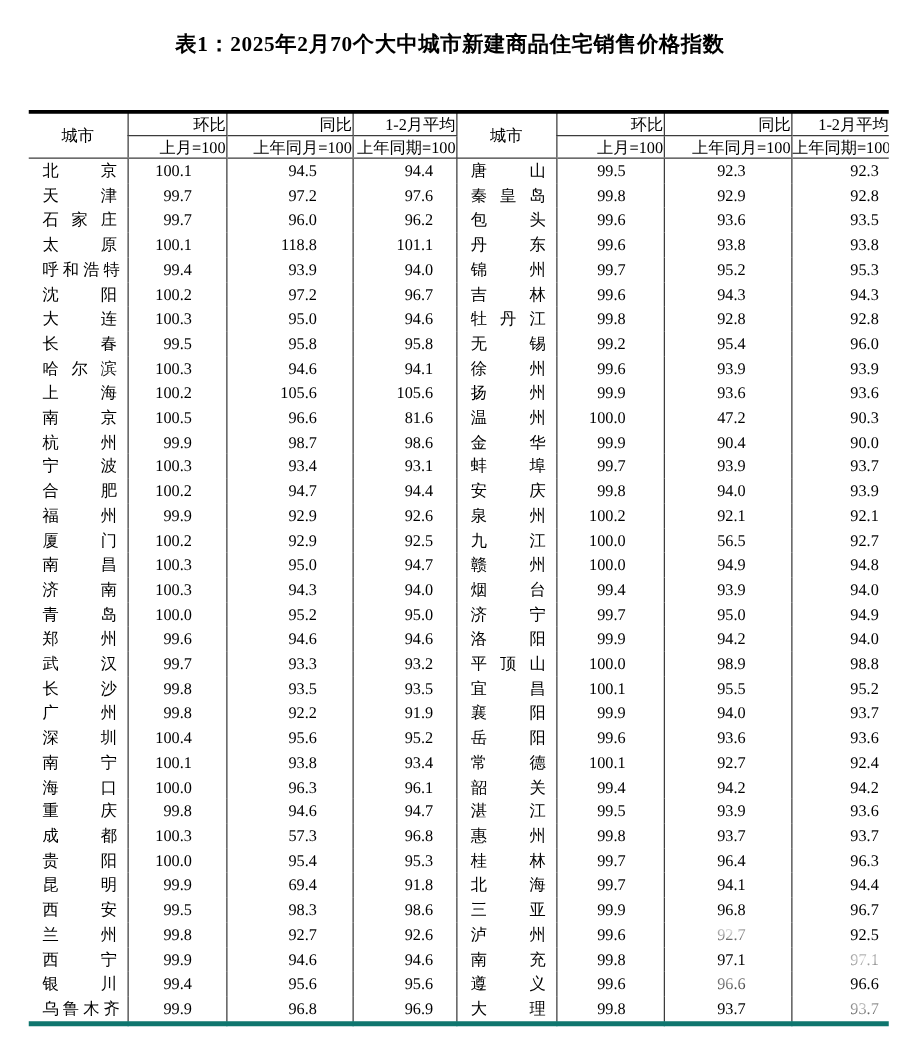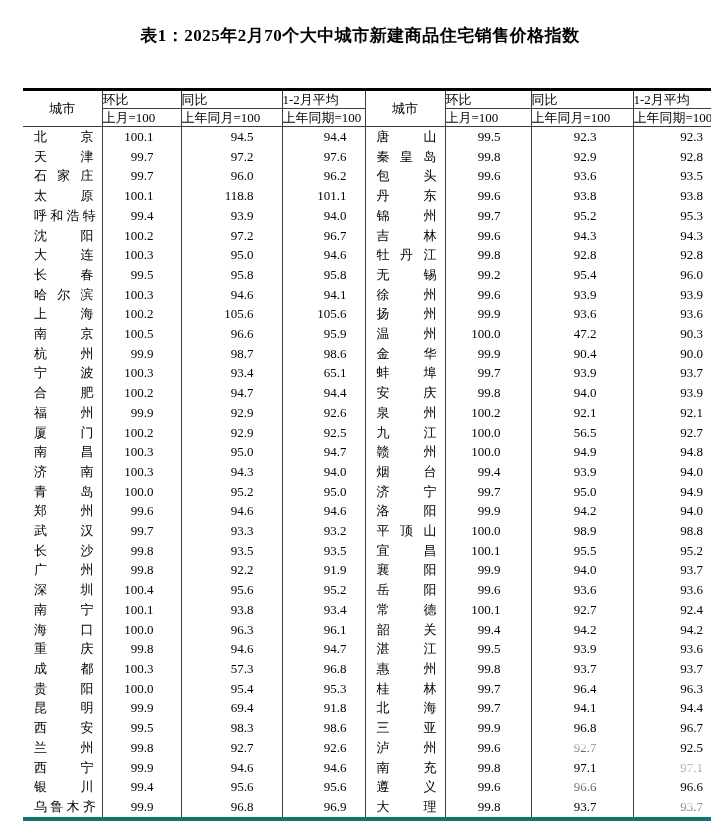--- a/index.html
+++ b/index.html
@@ -12,21 +12,21 @@
     position:absolute; top:24px; left:0; right:0;
     text-align:center; font-size:17px; font-weight:bold;
     letter-spacing:0.5px; white-space:nowrap;
   }
   table.idx {
     position:absolute; left:23px; top:88px; width:688px;
     border-collapse:collapse; table-layout:fixed;
     border-top:3px solid #000; border-bottom:4px solid #0f766e;
   }
   th, td { padding:0; margin:0; font-weight:normal; font-size:13px; overflow:hidden; white-space:nowrap; }
-  thead th { height:17px; line-height:17px; text-align:left; }
+  thead th { height:17px; line-height:17px; text-align:right; }
   thead tr.grp th.sub-line { border-bottom:1px solid #3c3c3c; }
   thead th.hdr-bottom { border-bottom:1px solid #3c3c3c; }
   .bl { border-left:1px solid #3c3c3c; }
   tbody td { height:19.7px; line-height:19.7px; }
   td.city, th.cityh { text-align:center; }
   td.city {
     text-align:justify; text-align-last:justify;
     padding:0 8px 0 11px;
   }
   td.num { text-align:right; }
@@ -192,21 +192,21 @@
       <td class="city bl">扬 州</td>
       <td class="num bl">99.9</td>
       <td class="num bl">93.6</td>
       <td class="num bl">93.6</td>
     </tr>
 
     <tr>
       <td class="city">南 京</td>
       <td class="num bl">100.5</td>
       <td class="num bl">96.6</td>
-      <td class="num bl">95.9</td>
+      <td class="num bl">81.6</td>
       <td class="city bl">温 州</td>
       <td class="num bl">100.0</td>
       <td class="num bl">47.2</td>
       <td class="num bl">90.3</td>
     </tr>
 
     <tr>
       <td class="city">杭 州</td>
       <td class="num bl">99.9</td>
       <td class="num bl">98.7</td>
@@ -214,21 +214,21 @@
       <td class="city bl">金 华</td>
       <td class="num bl">99.9</td>
       <td class="num bl">90.4</td>
       <td class="num bl">90.0</td>
     </tr>
 
     <tr>
       <td class="city">宁 波</td>
       <td class="num bl">100.3</td>
       <td class="num bl">93.4</td>
-      <td class="num bl">65.1</td>
+      <td class="num bl">93.1</td>
       <td class="city bl">蚌 埠</td>
       <td class="num bl">99.7</td>
       <td class="num bl">93.9</td>
       <td class="num bl">93.7</td>
     </tr>
 
     <tr>
       <td class="city">合 肥</td>
       <td class="num bl">100.2</td>
       <td class="num bl">94.7</td>

